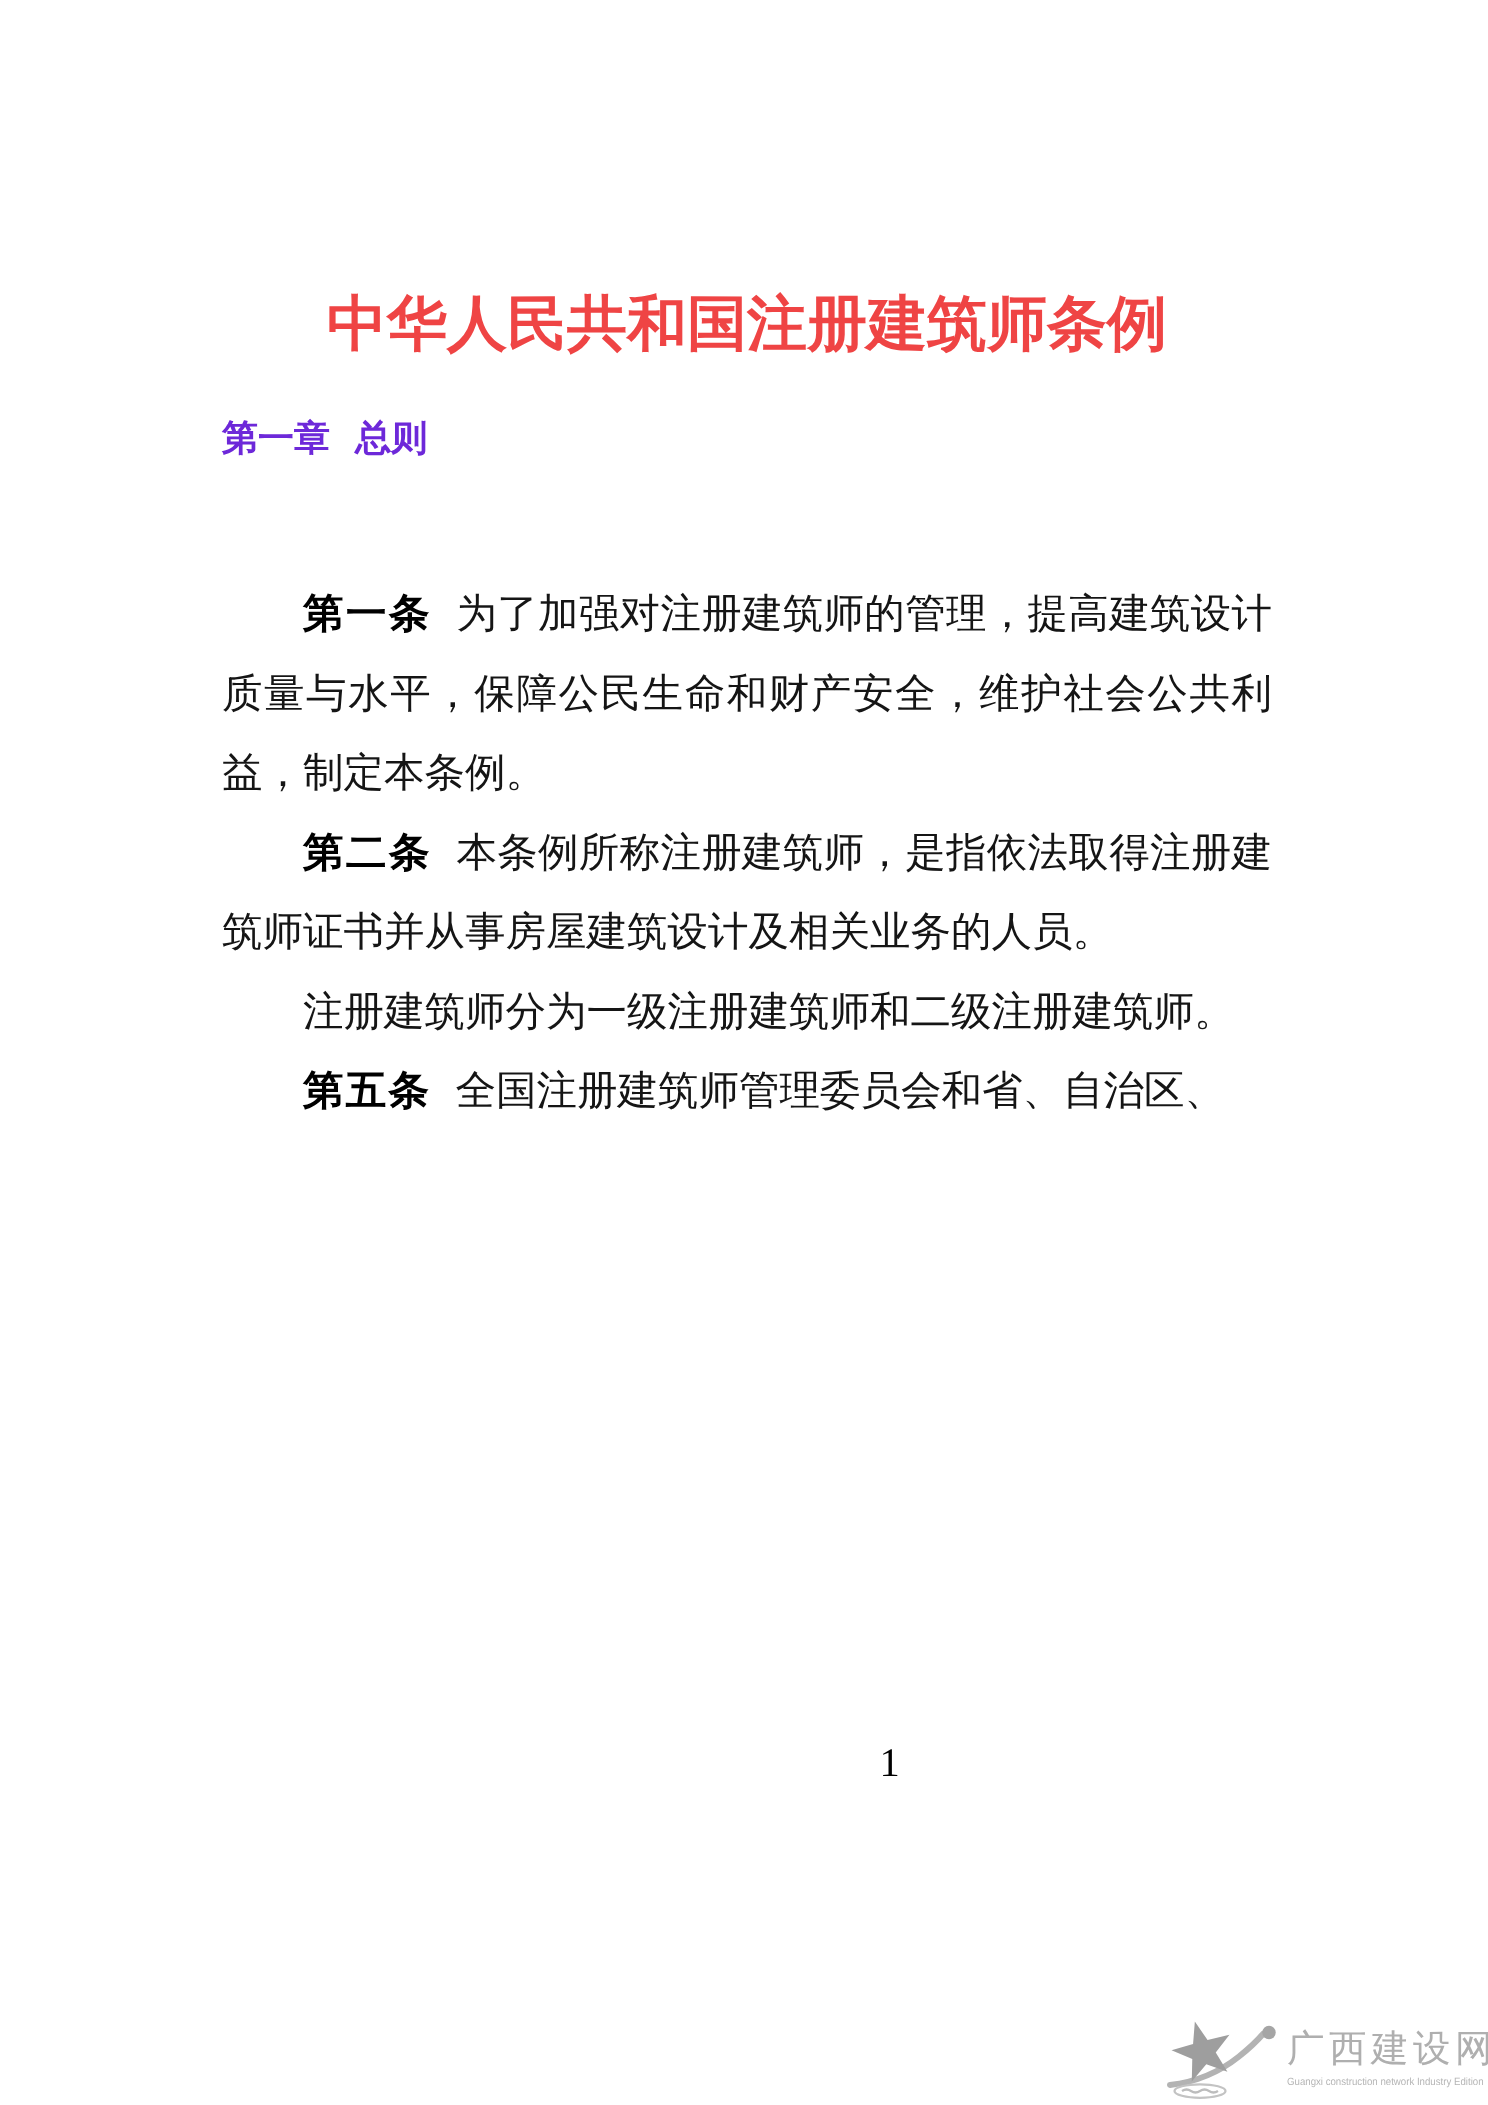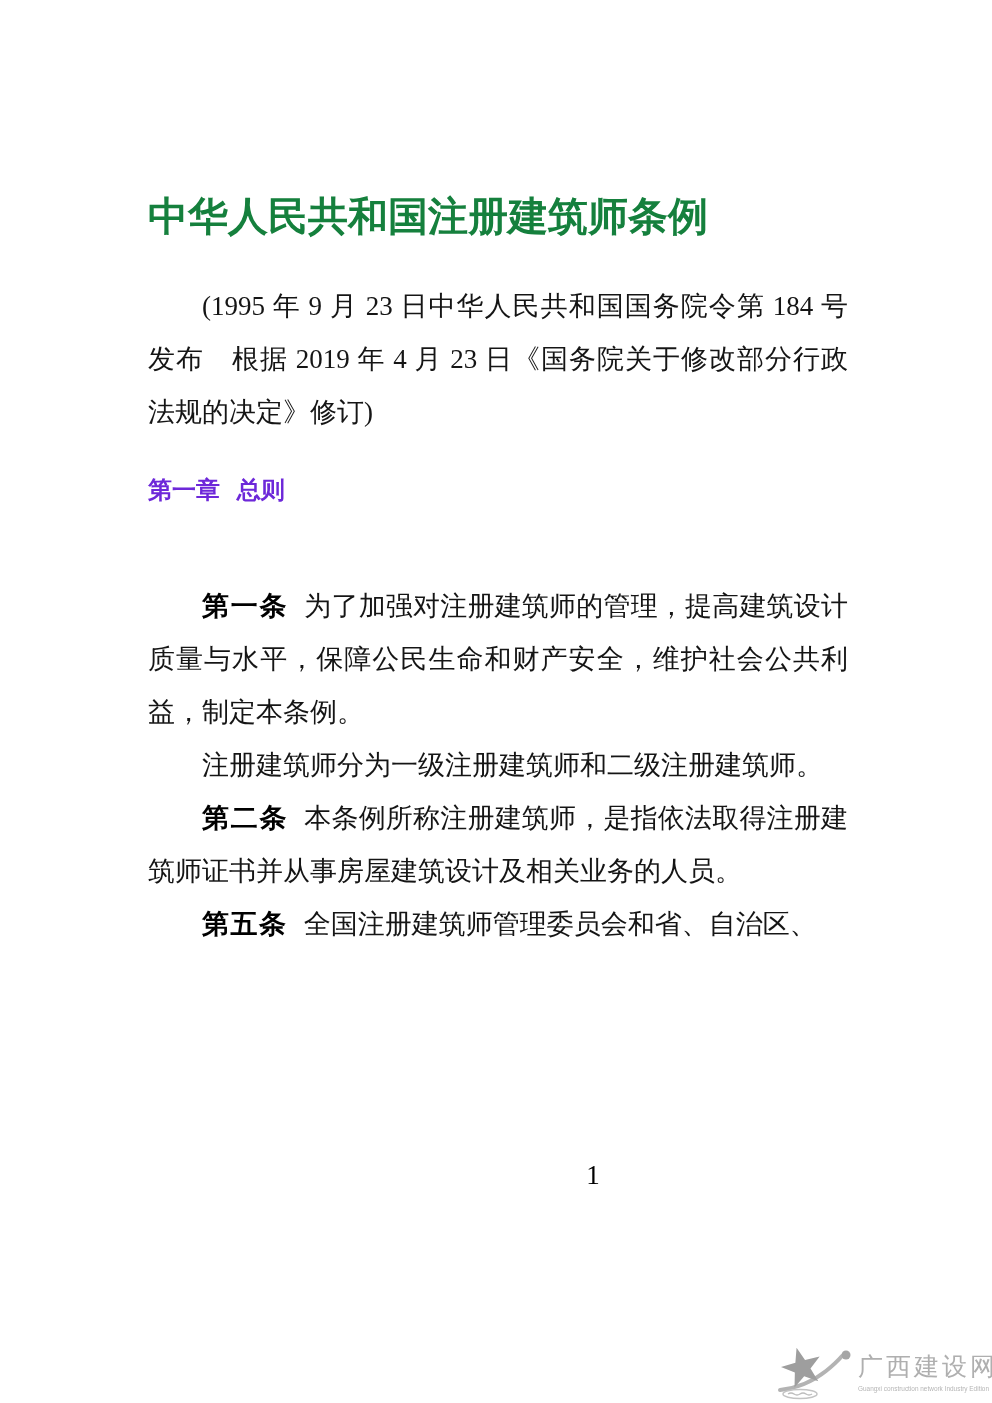--- a/index.html
+++ b/index.html
@@ -17,25 +17,26 @@
     color: #151515;
   }
   .content {
     position: absolute;
     left: 148px;
     top: 0;
     width: 700px;
   }
   .doc-title {
     margin: 190px 0 0 0;
+    text-align: center;
     font-family: "Liberation Sans", "DejaVu Sans", sans-serif;
     font-weight: bold;
     font-size: 40px;
     line-height: 52px;
-    color: #15803d;
+    color: #ef4444;
     white-space: nowrap;
   }
   .preamble {
     margin: 38px 0 0 0;
     font-size: 27px;
     line-height: 53px;
     text-align: justify;
     text-indent: 2em;
   }
   .chapter {
@@ -110,38 +111,37 @@
 </style>
 </head>
 <body>
 
 <div class="page">
 
   <div class="content">
 
     <h1 class="doc-title">中华人民共和国注册建筑师条例</h1>
 
-    <p class="preamble">(1995 年 9 月 23 日中华人民共和国国务院令第 184 号发布　根据 2019 年 4 月 23 日《国务院关于修改部分行政法规的决定》修订)</p>
 
     <h2 class="chapter">
       <span class="chapter-label">第一章</span><span class="chapter-title">总则</span>
     </h2>
 
     <div class="articles">
 
       <p class="article">
         <span class="art-label">第一条</span><span>为了加强对注册建筑师的管理，提高建筑设计质量与水平，保障公民生命和财产安全，维护社会公共利益，制定本条例。</span>
       </p>
 
       <p class="article">
-        <span>注册建筑师分为一级注册建筑师和二级注册建筑师。</span>
+        <span class="art-label">第二条</span><span>本条例所称注册建筑师，是指依法取得注册建筑师证书并从事房屋建筑设计及相关业务的人员。</span>
       </p>
 
       <p class="article">
-        <span class="art-label">第二条</span><span>本条例所称注册建筑师，是指依法取得注册建筑师证书并从事房屋建筑设计及相关业务的人员。</span>
+        <span>注册建筑师分为一级注册建筑师和二级注册建筑师。</span>
       </p>
 
 
 
       <p class="article">
         <span class="art-label">第五条</span><span>全国注册建筑师管理委员会和省、自治区、</span>
       </p>
 
     </div>
   </div>

